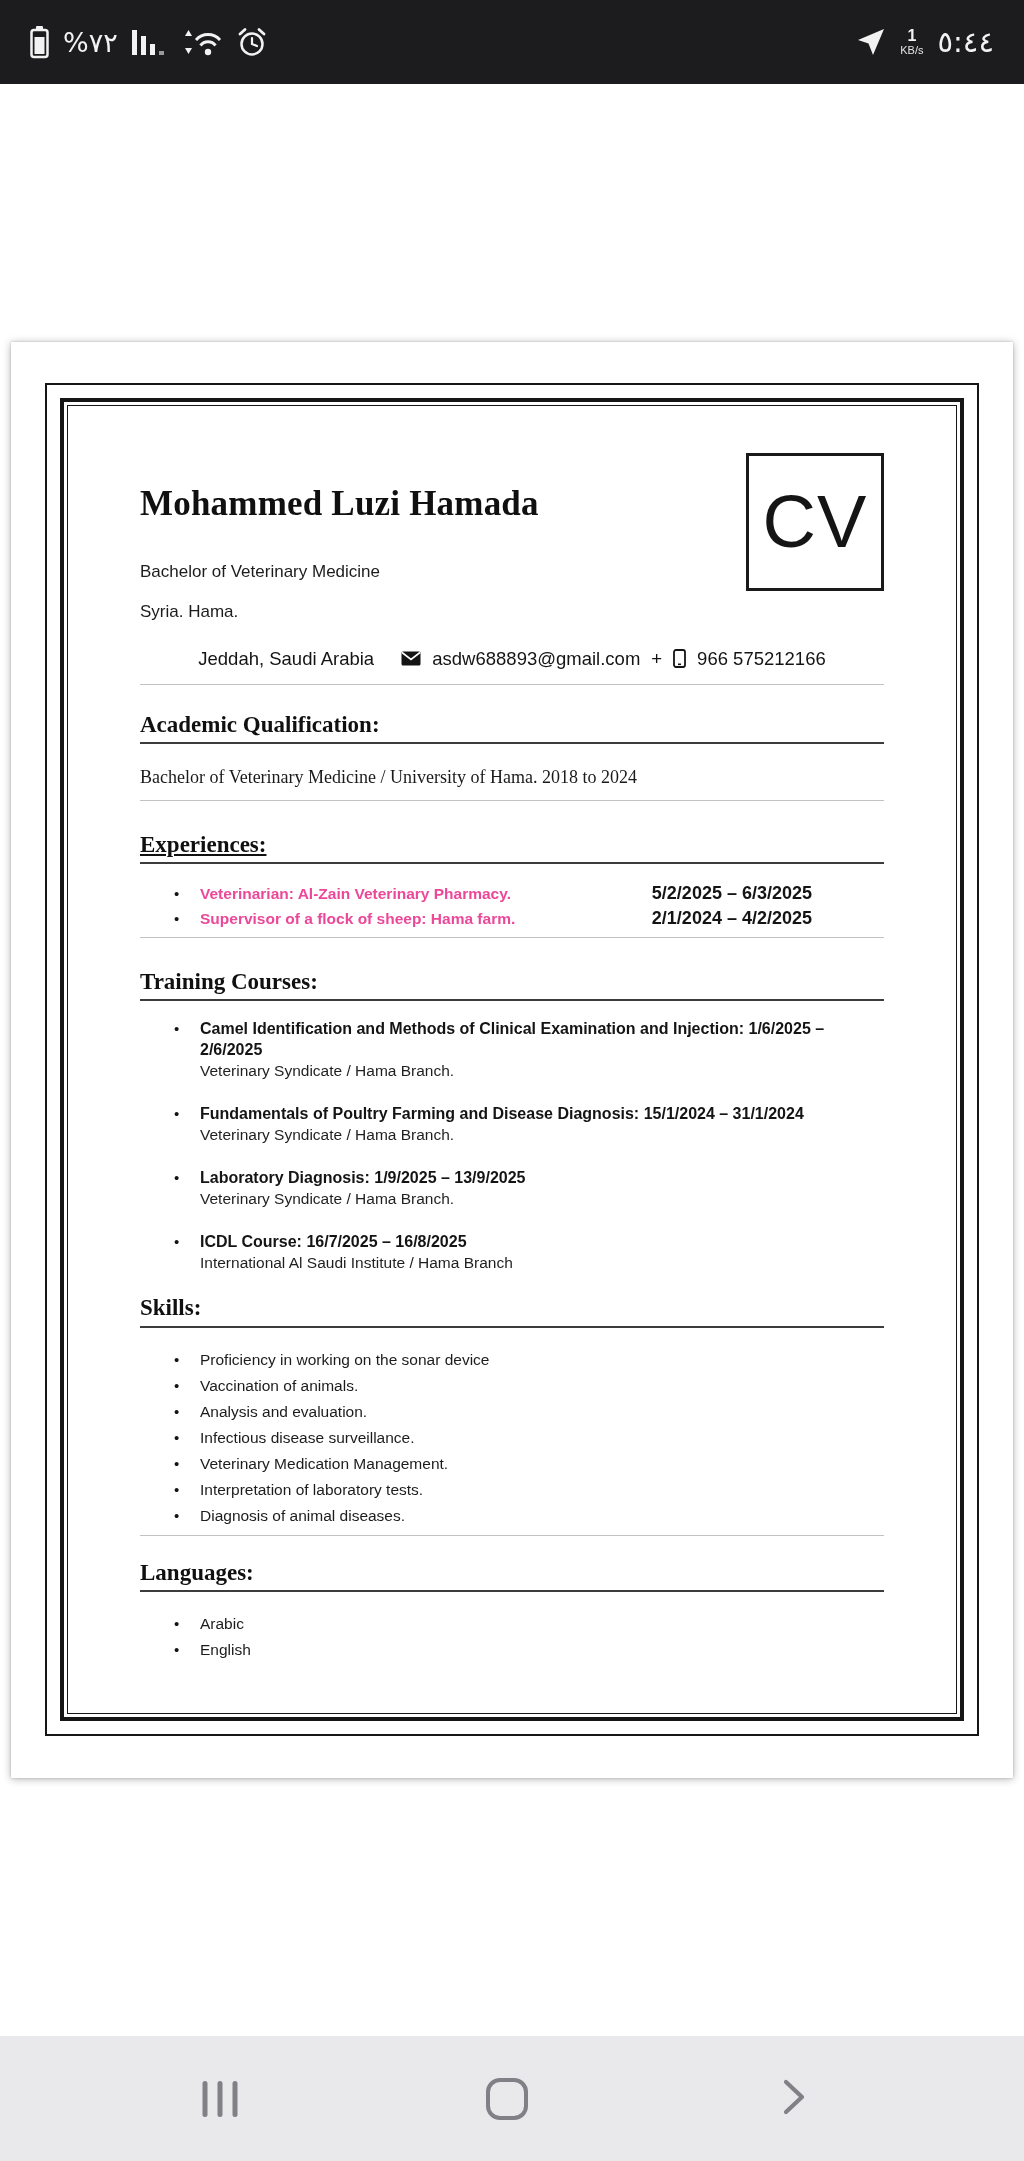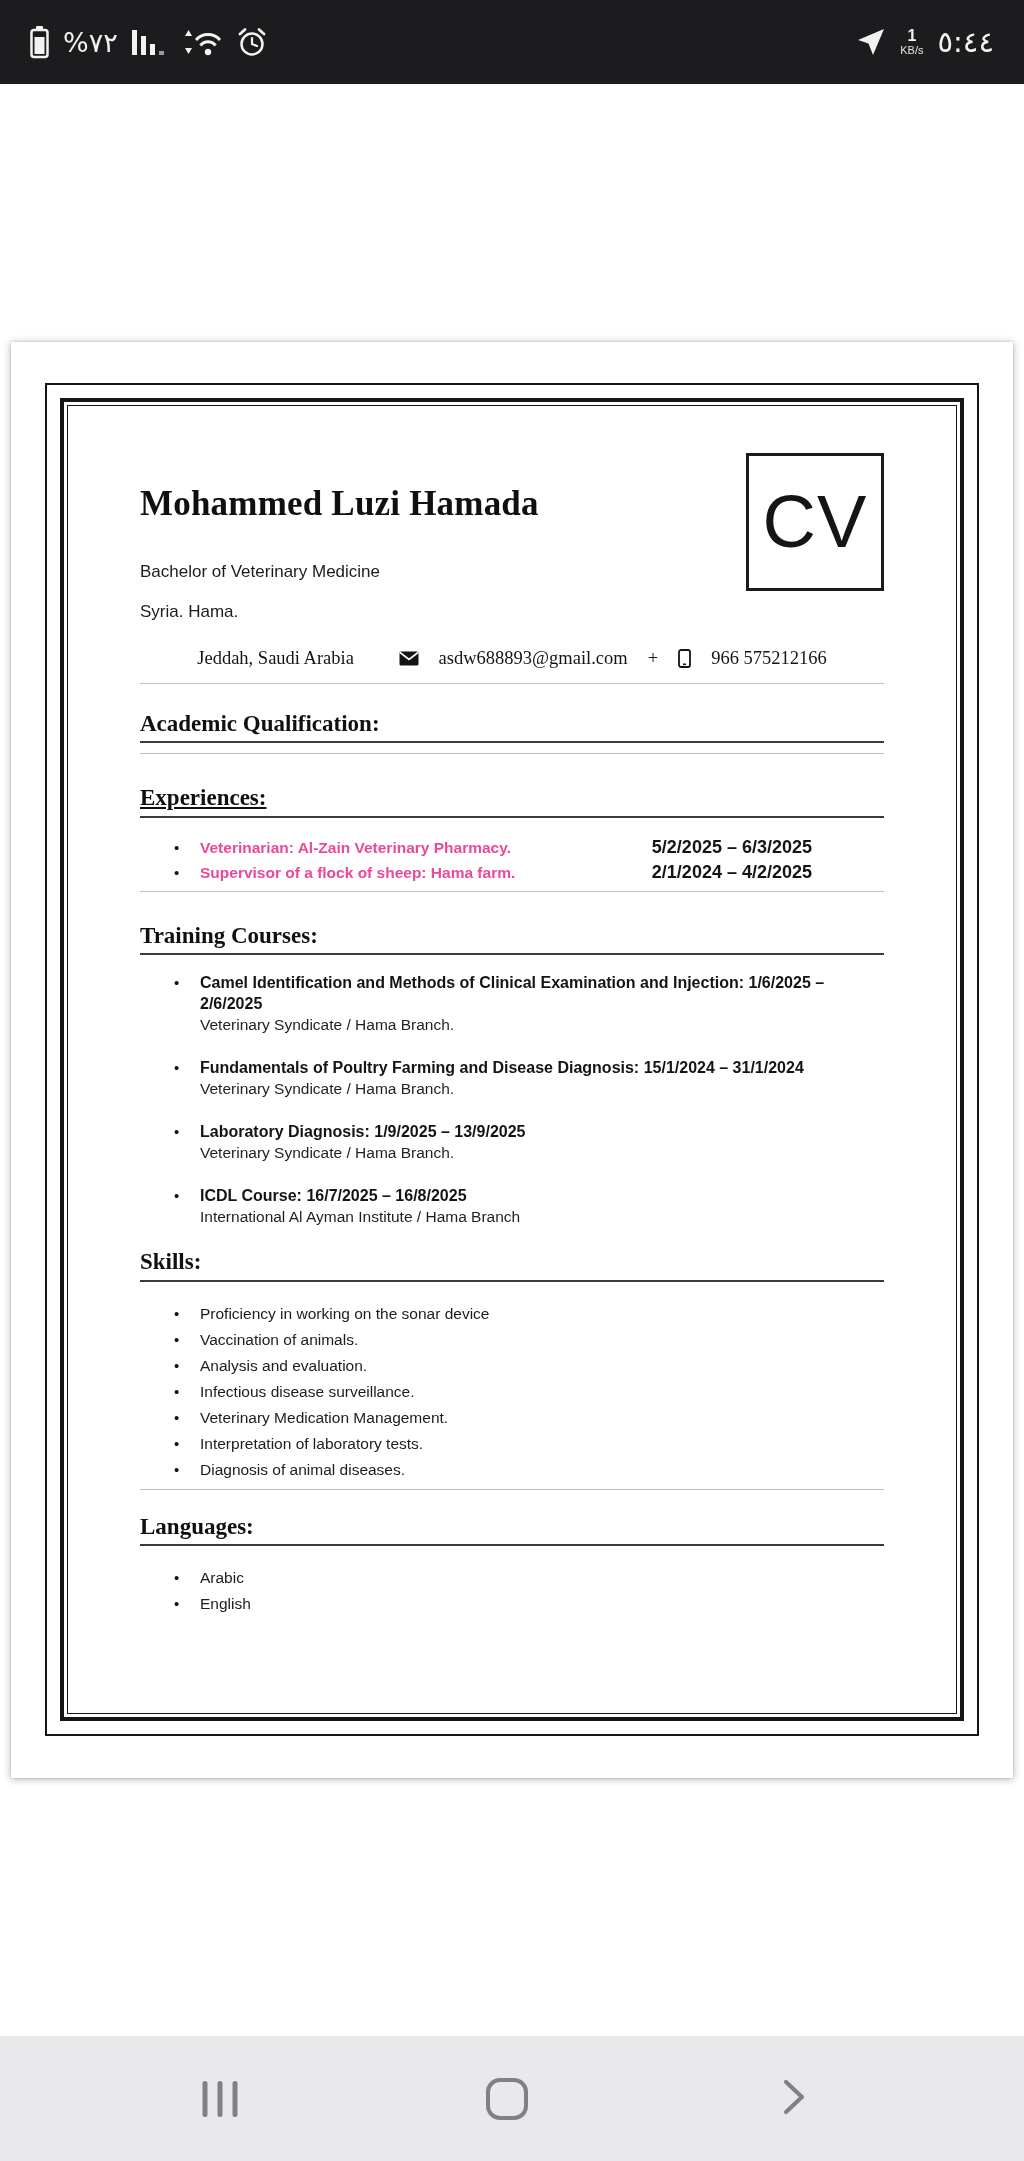--- a/index.html
+++ b/index.html
@@ -35,21 +35,21 @@
 
   .cv-box { position:absolute; top:47px; right:72px; width:138px; height:138px;
             border:3px solid #1a1a1a; display:flex; align-items:center; justify-content:center;
             background:#fff; }
   .cv-box span { font-size:74px; line-height:1; letter-spacing:1px; color:#151515; }
 
   .center-block { text-align:left;margin-top:23px; }
   .degree { margin-top:36px; font-size:17px; color:#1c1c1c; }
   .place  { margin-top:20px; font-size:17px; color:#1c1c1c; }
   .contact-row { margin-top:26px; font-size:18.5px; color:#141414;
-                 display:flex; justify-content:center; align-items:center; gap:20px;font-family:Liberation Serif, serif; }
+                 display:flex; justify-content:center; align-items:center; gap:11px; }
   .contact-row svg { display:block; }
 
   .sep { border:0; border-top:1px solid #c2c2c2; }
   .sep-academic { margin-top:14px; }
   .sep-exp      { margin-top:10px; }
   .sep-train    { margin-top:6px; }
   .sep-lang     { margin-top:6px; }
 
   .sec-heading { font-family:"Liberation Serif","DejaVu Serif",serif; font-weight:700;
                  font-size:23px; line-height:1.15; color:#101010;
@@ -163,20 +163,21 @@
                     <rect x="1" y="1" width="11" height="17" rx="2" fill="none" stroke="#141414" stroke-width="1.8"></rect>
                     <rect x="5" y="14.5" width="3" height="1.6" fill="#141414"></rect>
                   </svg>
                   <span>966 575212166</span>
                 </div>
               </div>
 
               <section>
                 <hr class="sep sep-academic">
                 <h2 class="sec-heading h-academic">Academic Qualification:</h2>
+                <p class="serif-body">Bachelor of Veterinary Medicine / University of Hama. 2018 to 2024</p>
               </section>
 
               <section>
                 <hr class="sep sep-exp">
                 <h2 class="sec-heading h-exp">Experiences:</h2>
                 <ul class="exp-list">
                   <li class="exp-row">
                     <span class="bullet">•</span>
                     <span class="exp-text">Veterinarian: Al-Zain Veterinary Pharmacy.</span>
                     <span class="exp-date">5/2/2025 – 6/3/2025</span>
@@ -212,21 +213,21 @@
                       <span class="bullet">•</span>
                       <span class="course-title">Laboratory Diagnosis: 1/9/2025 – 13/9/2025</span>
                     </div>
                     <div class="course-org">Veterinary Syndicate / Hama Branch.</div>
                   </li>
                   <li class="course-item">
                     <div class="course-title-row">
                       <span class="bullet">•</span>
                       <span class="course-title">ICDL Course: 16/7/2025 – 16/8/2025</span>
                     </div>
-                    <div class="course-org">International Al Ayman Institute / Hama Branch</div>
+                    <div class="course-org">International Al Saudi Institute / Hama Branch</div>
                   </li>
                 </ul>
               </section>
 
               <section>
                 <h2 class="sec-heading h-skills">Skills:</h2>
                 <ul class="plain-list">
                   <li class="plain-row">
                       <span class="bullet">•</span>
                       <span>Proficiency in working on the sonar device</span>

